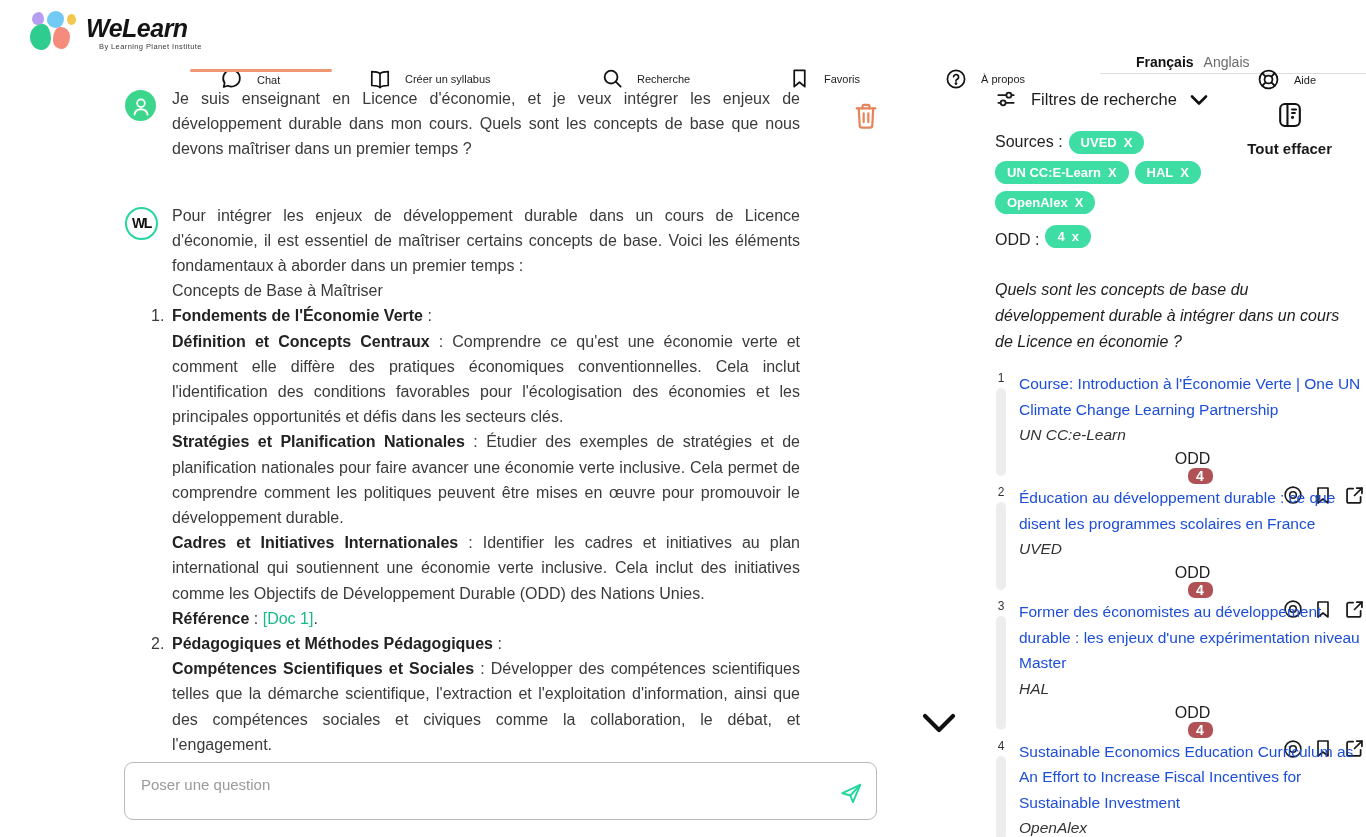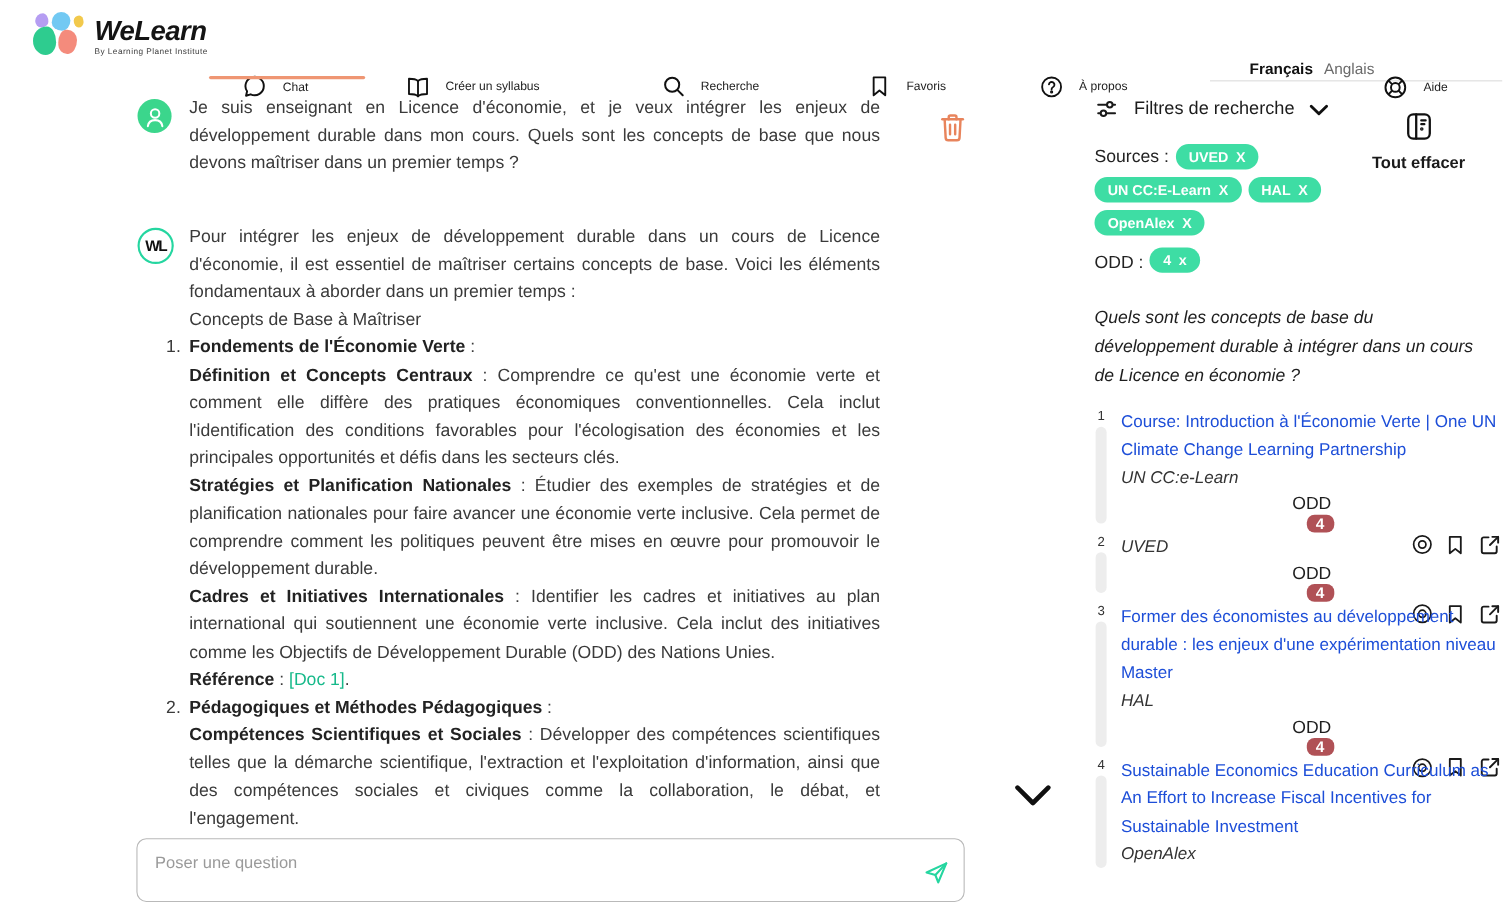--- a/index.html
+++ b/index.html
@@ -16,21 +16,21 @@
     border-radius:60% 40% 55% 45% / 55% 60% 40% 45%; }
   .blob.blue { left:17px; top:0; width:17px; height:17px; background:#72c9f3;
     border-radius:50% 50% 45% 55% / 55% 45% 55% 45%; }
   .blob.yellow { left:37px; top:3px; width:9px; height:11px; background:#f2c94c;
     border-radius:55% 45% 50% 50% / 45% 55% 45% 55%; }
   .blob.green { left:0; top:13px; width:21px; height:26px; background:#2ecc8f;
     border-radius:60% 40% 45% 55% / 50% 55% 45% 50%; }
   .blob.coral { left:23px; top:16px; width:17px; height:22px; background:#f48b7c;
     border-radius:45% 55% 50% 50% / 55% 45% 60% 40%; }
   .brand-name { font-size:25px; font-weight:700; color:#141414; letter-spacing:-0.5px; line-height:26px;font-style:italic; }
-  .brand-tag { font-size:7.5px; color:#3c3c3c; letter-spacing:0.4px; margin-top:1px; }
+  .brand-tag { font-size:7.5px; color:#3c3c3c; letter-spacing:0.4px; margin-top:1px;margin-left:13px; }
 
   .tab { position:absolute; top:33px; display:flex; align-items:center; gap:13px;
     font-size:11px; color:#1c1c1c; cursor:pointer; white-space:nowrap;margin-top:34px; }
   .tab svg { flex:0 0 auto; }
   .tab-underline { position:absolute; left:190px; top:69px; width:142px; height:3px;
     background:var(--accent-orange,#ef9673); border-radius:2px; }
   .lang { position:absolute; left:1136px; top:54px; font-size:14px; display:flex; gap:10px; }
   .lang .sel { font-weight:700; color:#111; cursor:pointer; }
   .lang .unsel { color:#6b6b6b; cursor:pointer; }
   .lang-line { position:absolute; left:1100px; right:0; top:73px; height:1px; background:#dcdcdc; }
@@ -350,20 +350,21 @@
           </div>
         </div>
       </div>
 
       <div class="result">
         <div class="r-left">
           <span class="r-num">2</span>
           <span class="r-bar"></span>
         </div>
         <div class="r-body">
+          <div class="r-title">Éducation au développement durable : ce que disent les programmes scolaires en France</div>
           <div class="r-source">UVED</div>
           <div class="r-foot">
             <span class="r-odd-label">ODD</span>
             <span class="r-badge">4</span>
             <span class="r-icons">
               <button class="ibtn">
                   <svg width="22" height="22" viewBox="0 0 24 24" fill="none" stroke="#1a1a1a" stroke-width="1.7">
                     <circle cx="12" cy="12" r="8.6"></circle>
                     <circle cx="12" cy="12" r="3.6"></circle>
                   </svg>

